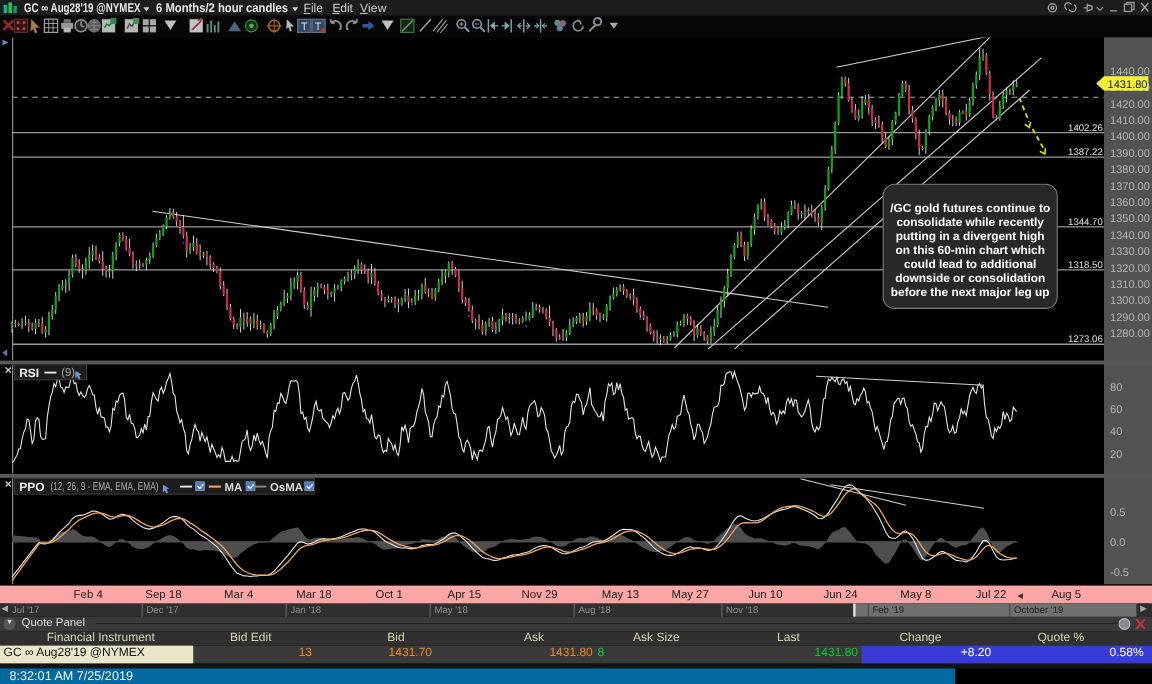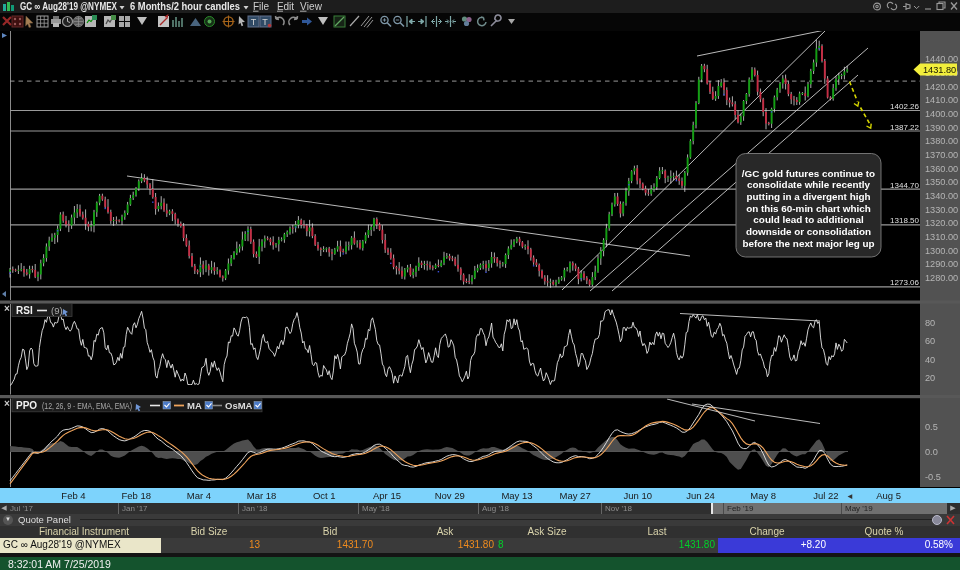--- a/index.html
+++ b/index.html
@@ -7,31 +7,31 @@
 #toolbar{left:0;top:13px;width:960px;height:18px;background:#060606}
 #chart{left:0;top:31px;width:960px;height:456px}
 svg text.ax{font-family:"Liberation Sans",sans-serif;font-size:9.2px;fill:#b5b5b5}
 svg text.srl{font-family:"Liberation Sans",sans-serif;font-size:8px;fill:#e0e0e0;text-anchor:end}
 svg text.ann{font-family:"Liberation Sans",sans-serif;font-size:9.9px;font-weight:bold;fill:#fff;text-anchor:middle}
 svg text.tag{font-family:"Liberation Sans",sans-serif;font-size:9.2px;fill:#141400}
 svg text.xx{font-family:"Liberation Sans",sans-serif;font-size:10px;fill:#ccc;font-weight:bold}
 svg text.plab{font-family:"Liberation Sans",sans-serif;font-size:10px;fill:#f0f0f0;font-weight:bold}
 svg text.plab2{font-family:"Liberation Sans",sans-serif;font-size:9.5px;fill:#ddd;font-weight:bold}
 svg text.psub{font-family:"Liberation Sans",sans-serif;font-size:9.5px;fill:#aaa}
-#datebar{left:0;top:487.5px;width:960px;height:15.5px;background:#7dd3fc;color:#1a1a1a;font-size:9.5px}
+#datebar{left:0;top:487.5px;width:960px;height:15.5px;background:#fca5a5;color:#1a1a1a;font-size:9.5px}
 #datebar span{position:absolute;top:2px;transform:translateX(-50%)}
 #timeline{left:0;top:503px;width:960px;height:10.5px;background:#2f2f2f;color:#8e8e8e;font-size:8px}
 #timeline span{position:absolute;top:1px}
 #qphead{left:0;top:513.5px;width:960px;height:12px;background:#3a3a3a;color:#ddd;font-size:9.5px}
 #qhdr{left:0;top:525.5px;width:960px;height:12.5px;background:#303030;color:#d9d3ab;font-size:10px}
 #qhdr span{position:absolute;top:0;transform:translateX(-50%)}
 #qrow{left:0;top:538px;width:960px;height:14.5px;background:#3a3a3a;font-size:10px}
 #qrow .v{position:absolute;top:1px}
 #gap{left:0;top:552.5px;width:960px;height:4px;background:#141414}
-#status{left:0;top:556.5px;width:960px;height:13.5px;background:#14532d;color:#f0f0f0;font-size:10.5px}
+#status{left:0;top:556.5px;width:796px;height:13.5px;background:#0369a1;color:#f0f0f0;font-size:10.5px}
 </style></head><body>
 <div class="abs" id="menubar">
  <svg class="abs" style="left:0;top:0" width="340" height="13">
   <rect x="3" y="4" width="3" height="7" fill="#2a9"></rect>
       <rect x="7" y="2" width="3" height="9" fill="#3b5"></rect>
       <rect x="11" y="5" width="3" height="6" fill="#197"></rect>
   <text x="20" y="10" font-size="10.5" font-weight="bold" fill="#e8e8e8" textLength="97" lengthAdjust="spacingAndGlyphs">GC ∞ Aug28'19 @NYMEX</text>
   <path d="M119.5 6 l5 0 l-2.5 3.5 z" fill="#d0d0d0"></path>
   <text x="130" y="10" font-size="10.5" font-weight="bold" fill="#e8e8e8" textLength="110" lengthAdjust="spacingAndGlyphs">6 Months/2 hour candles</text>
   <path d="M243.5 6 l5 0 l-2.5 3.5 z" fill="#d0d0d0"></path>
@@ -331,21 +331,21 @@
 <line x1="212" y1="405.5" x2="222" y2="405.5" stroke="#888" stroke-width="1.6"></line>
 <text x="225" y="409" class="plab2">OsMA</text>
 <rect x="254" y="401.5" width="7.5" height="7.5" fill="#4a7ac8" stroke="#9ab" stroke-width="0.5"></rect>
 <path d="M255.5 405 l2 2 l3 -3.6" stroke="#fff" stroke-width="1.1" fill="none"></path>
 <path d="M2 294 l4 -3 v6 z" fill="#5f7fa8"></path>
 <path d="M2 33 l5 2.5 l-5 2.5 z" fill="#5f87c0"></path>
 
 </svg>
 <div class="abs" id="datebar">
  <span style="left:73.5px">Feb 4</span>
-    <span style="left:136.2px">Feb 18</span>
+    <span style="left:136.2px">Sep 18</span>
     <span style="left:198.9px">Mar 4</span>
  <span style="left:261.6px">Mar 18</span>
     <span style="left:324.3px">Oct 1</span>
     <span style="left:387px">Apr 15</span>
  <span style="left:449.7px">Nov 29</span>
     <span style="left:517px">May 13</span>
     <span style="left:575.1px">May 27</span>
  <span style="left:637.8px">Jun 10</span>
     <span style="left:700.5px">Jun 24</span>
     <span style="left:763.2px">May 8</span>
@@ -359,52 +359,52 @@
  <div class="abs" style="left:0;top:0;width:8px;height:10.5px;background:#2e2e2e;color:#aaa;font-size:7px;text-align:center;line-height:10px">◀</div>
  <div class="abs" style="left:948px;top:0;width:10px;height:10.5px;background:#2e2e2e;color:#aaa;font-size:7px;text-align:center;line-height:10px">▶</div>
  <i class="abs" style="left:118px;top:0;width:1px;height:10.5px;background:#666"></i>
     <i class="abs" style="left:238px;top:0;width:1px;height:10.5px;background:#666"></i>
     <i class="abs" style="left:358px;top:0;width:1px;height:10.5px;background:#666"></i>
     <i class="abs" style="left:478px;top:0;width:1px;height:10.5px;background:#666"></i>
     <i class="abs" style="left:601px;top:0;width:1px;height:10.5px;background:#666"></i>
     <i class="abs" style="left:723px;top:0;width:1px;height:10.5px;background:#4a4a4a"></i>
     <i class="abs" style="left:841px;top:0;width:1px;height:10.5px;background:#4a4a4a"></i>
     <span style="left:10px">Jul '17</span>
-    <span style="left:122px">Jan '17</span>
+    <span style="left:122px">Dec '17</span>
     <span style="left:242px">Jan '18</span>
  <span style="left:362px">May '18</span>
     <span style="left:482px">Aug '18</span>
     <span style="left:605px">Nov '18</span>
  <span style="left:727px;color:#222">Feb '19</span>
-    <span style="left:845px;color:#222">May '19</span>
+    <span style="left:845px;color:#222">October '19</span>
 </div>
 <div class="abs" id="qphead">
  <span class="abs" style="left:3px;top:1px;width:10px;height:10px;background:#555;border-radius:5px;color:#ddd;font-size:6px;text-align:center;line-height:9px">▼</span>
  <span class="abs" style="left:18px;top:0px">Quote Panel</span>
  <div class="abs" style="left:80px;top:5.5px;width:852px;height:1px;background:#666;border-bottom:1px solid #222"></div>
  <svg class="abs" style="left:932px;top:0px" width="26" height="12">
       <circle cx="5" cy="6" r="4.5" fill="#889" stroke="#bbc"></circle>
       <path d="M15 2 l7 8 M22 2 l-7 8" stroke="#c33" stroke-width="1.6"></path>
     </svg>
 </div>
 <div class="abs" id="qhdr">
  <span style="left:84px">Financial Instrument</span>
-    <span style="left:209px">Bid Size</span>
+    <span style="left:209px">Bid Edit</span>
  <span style="left:330px">Bid</span>
     <span style="left:445px">Ask</span>
  <span style="left:547px">Ask Size</span>
     <span style="left:657px">Last</span>
  <span style="left:767px">Change</span>
     <span style="left:884px">Quote %</span>
 </div>
 <div class="abs" id="qrow">
  <div class="abs" style="left:0;top:0;width:161px;height:14.5px;background:#eae6c9;color:#111;padding:1px 0 0 3px">GC ∞ Aug28'19 @NYMEX</div>
  <div class="abs" style="left:718px;top:0;width:242px;height:14.5px;background:#3a3ad8"></div>
  <span class="v" style="right:700px;color:#ef8b1e">13</span>
- <span class="v" style="right:587px;color:#ef8b1e">1431.70</span>
+ <span class="v" style="right:600px;color:#ef8b1e">1431.70</span>
  <span class="v" style="right:466px;color:#ef8b1e">1431.80</span>
  <span class="v" style="left:498px;color:#00d02a">8</span>
  <span class="v" style="right:245px;color:#00d02a">1431.80</span>
  <span class="v" style="right:134px;color:#fff">+8.20</span>
  <span class="v" style="right:7px;color:#fff">0.58%</span>
 </div>
 <div class="abs" id="gap"></div>
 <div class="abs" id="status">
     <span class="abs" style="left:8px;top:1.5px">8:32:01 AM 7/25/2019</span>
   </div>

